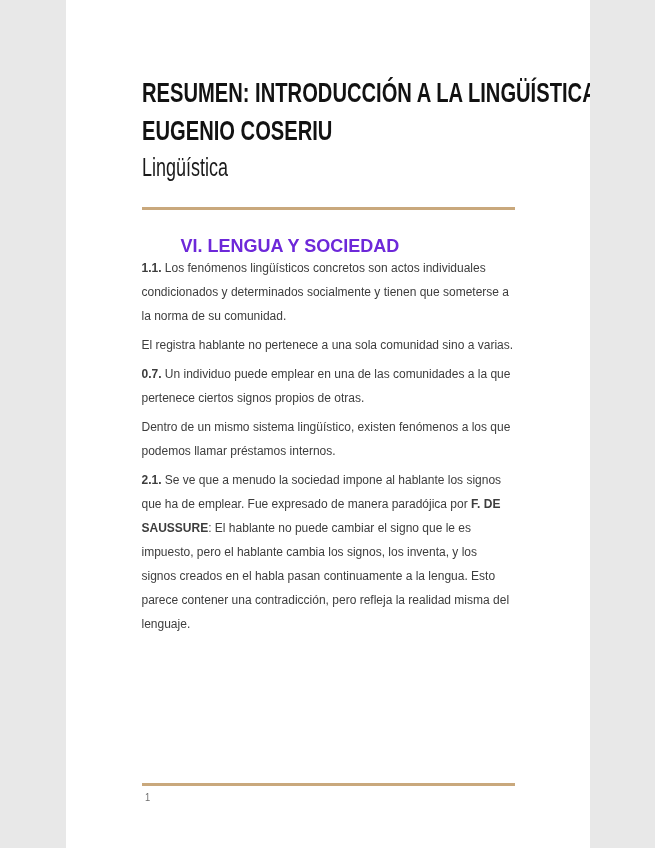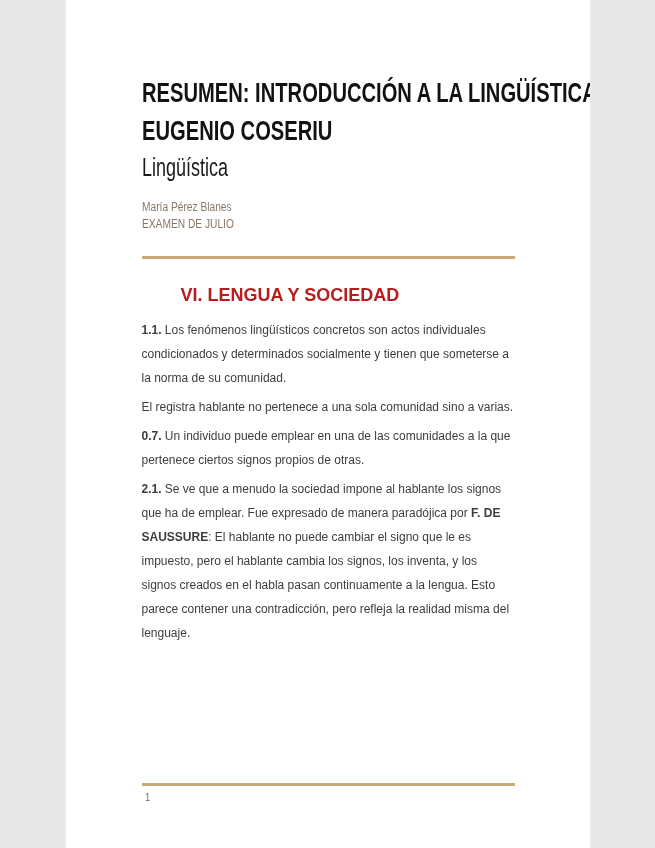--- a/index.html
+++ b/index.html
@@ -51,26 +51,26 @@
   }
   .rule {
     height: 3px;
     background: #c9a87c;
     margin-top: 23px;
   }
   
   h2.section-heading {
     margin-top: 26px;
     margin-left: 39px;
-    color: #b91c1c;
+    color: #6d28d9;
     font-size: 18px;
     line-height: 20px;
     font-weight: 700;
   }
-  .paragraphs { margin-top: 13px; }
+  .paragraphs { }
   .paragraphs p {
     color: #3d3d3d;
     font-size: 12px;
     line-height: 24px;
     margin-bottom: 5px;
     text-align: left;
   }
   .seg-bold { font-weight: 700; }
   .seg-underline { }
   
@@ -102,33 +102,30 @@
 <div class="page">
 
   <div class="content-col">
 
     <header>
       <h1 class="doc-title">
         <span class="tline">RESUMEN: INTRODUCCIÓN A LA LINGÜÍSTICA, DE</span>
         <span class="tline">EUGENIO COSERIU</span>
       </h1>
       <div class="doc-subtitle">Lingüística</div>
-      <div class="byline">
-        <div class="bline">María Pérez Blanes</div>
-        <div class="bline">EXAMEN DE JULIO</div>
-      </div>
       <div class="rule"></div>
     </header>
 
     <main>
       <h2 class="section-heading">VI. LENGUA Y SOCIEDAD</h2>
       <div class="paragraphs" id="paragraphs">
           <p><span class="seg-bold">1.1.</span><span> Los fenómenos lingüísticos concretos son actos individuales condicionados y determinados socialmente y tienen que someterse a la norma de su comunidad.</span></p>
           <p><span>El registra hablante no pertenece a una sola comunidad sino a varias.</span></p>
           <p><span class="seg-bold">0.7.</span><span> Un individuo puede emplear en una de las comunidades a la que pertenece ciertos signos propios de otras.</span></p>
+          <p><span>Dentro de un mismo sistema lingüístico, existen fenómenos a los que podemos llamar préstamos internos.</span></p>
           <p><span class="seg-bold">2.1.</span><span> Se ve que a menudo la sociedad impone al hablante los signos que ha de emplear. Fue expresado de manera paradójica por </span><span class="seg-bold seg-underline">F. DE SAUSSURE</span><span>: El hablante no puede cambiar el signo que le es impuesto, pero el hablante cambia los signos, los inventa, y los signos creados en el habla pasan continuamente a la lengua. Esto parece contener una contradicción, pero refleja la realidad misma del lenguaje.</span></p>
         </div>
     </main>
 
   </div>
 
   <footer class="footer">
     <div class="footer-rule"></div>
     <div class="pagenum">1</div>
   </footer>

